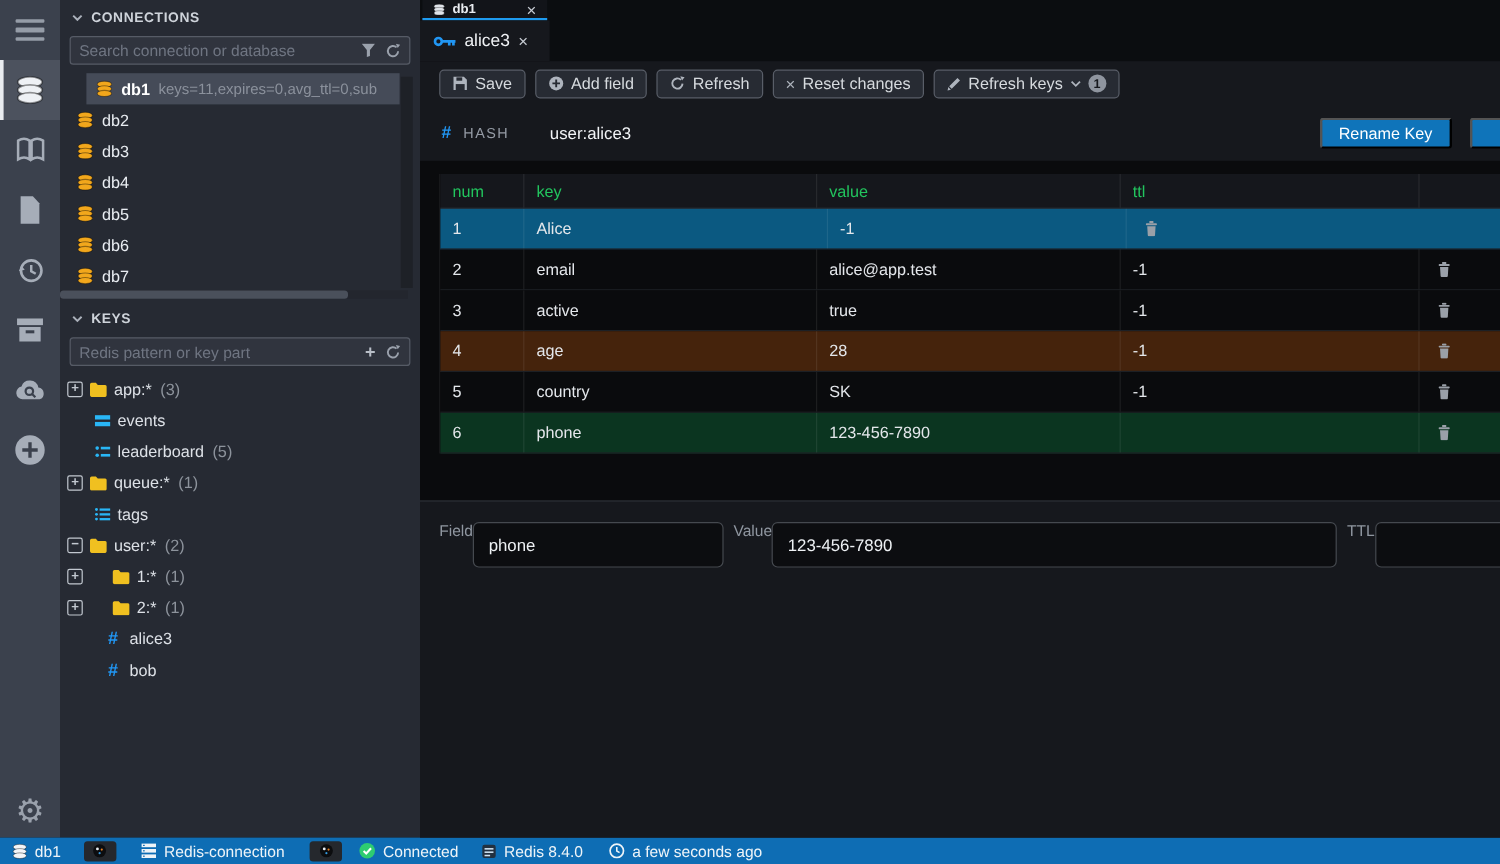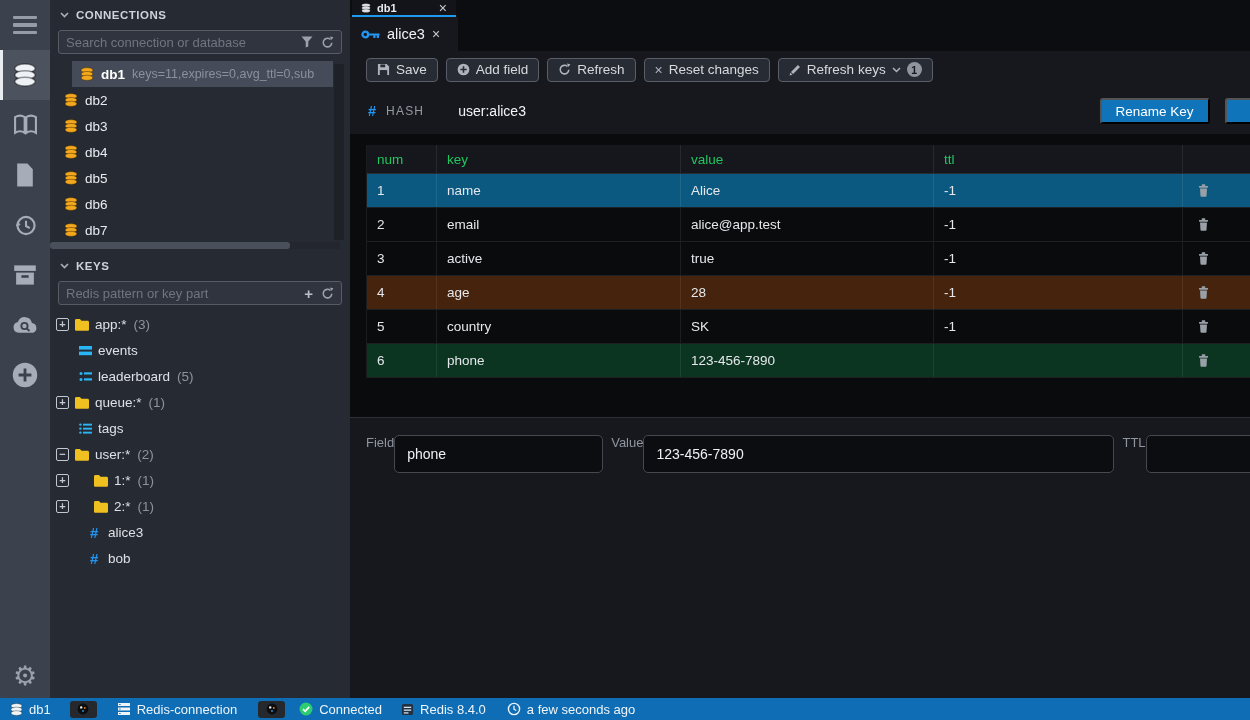--- a/index.html
+++ b/index.html
@@ -459,21 +459,20 @@
         <div class="dtable">
           <div class="thead">
             <div class="cell c-num">num</div>
             <div class="cell c-key">key</div>
             <div class="cell c-val">value</div>
             <div class="cell c-ttl">ttl</div>
             <div class="cell c-act"></div>
           </div>
           <div class="trow selected">
             <div class="cell c-num">1</div>
-            <div class="cell c-key">name</div>
             <div class="cell c-val">Alice</div>
             <div class="cell c-ttl">-1</div>
             <div class="cell c-act">
                 <svg width="11" height="13" viewBox="0 0 12 14">
                   <use href="#trash"></use>
                 </svg>
               </div>
           </div>
           <div class="trow">
             <div class="cell c-num">2</div>

